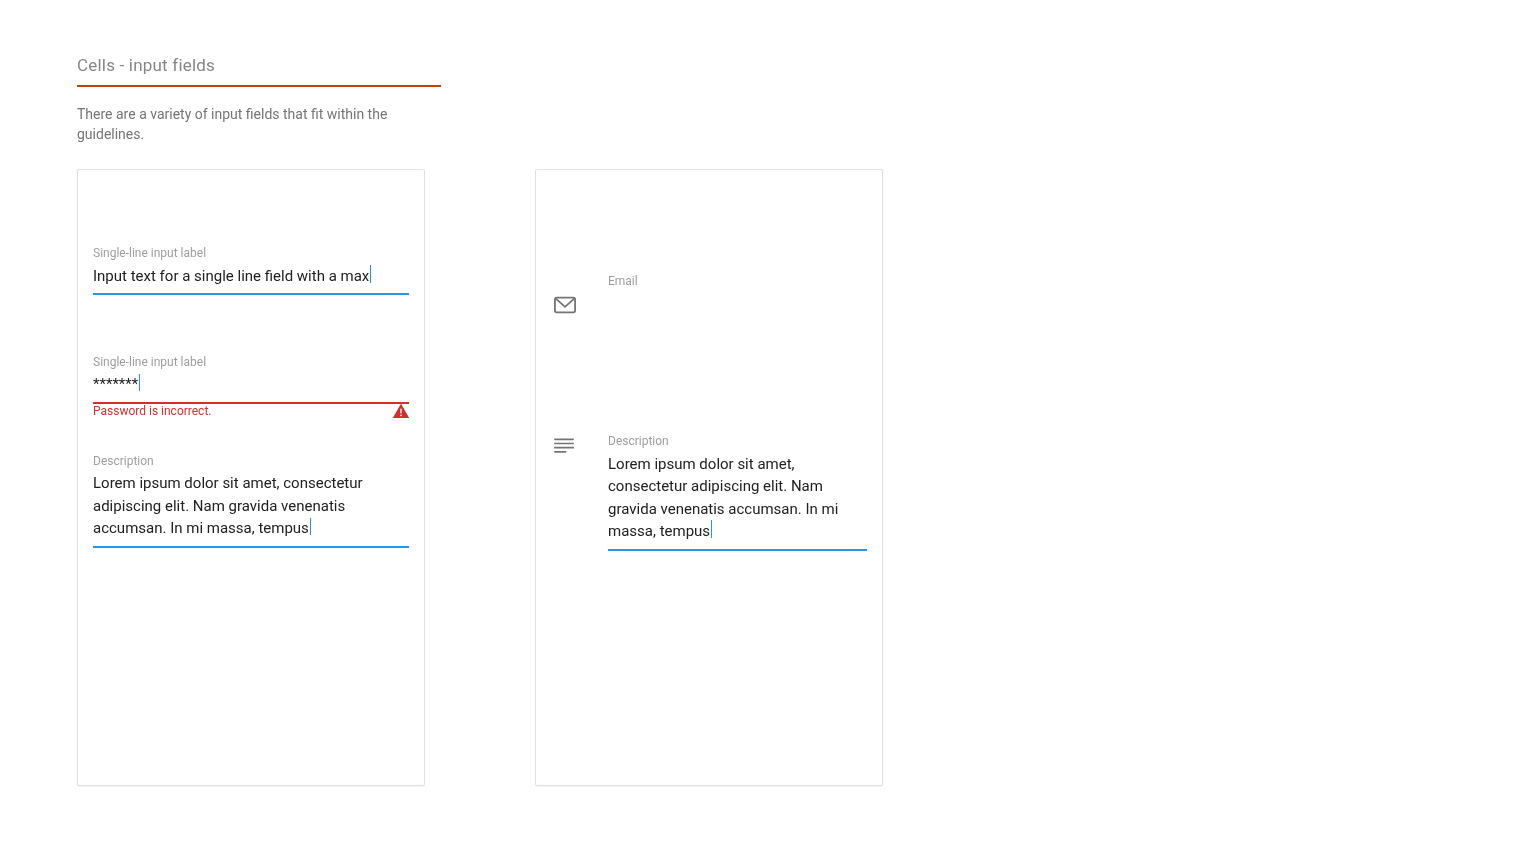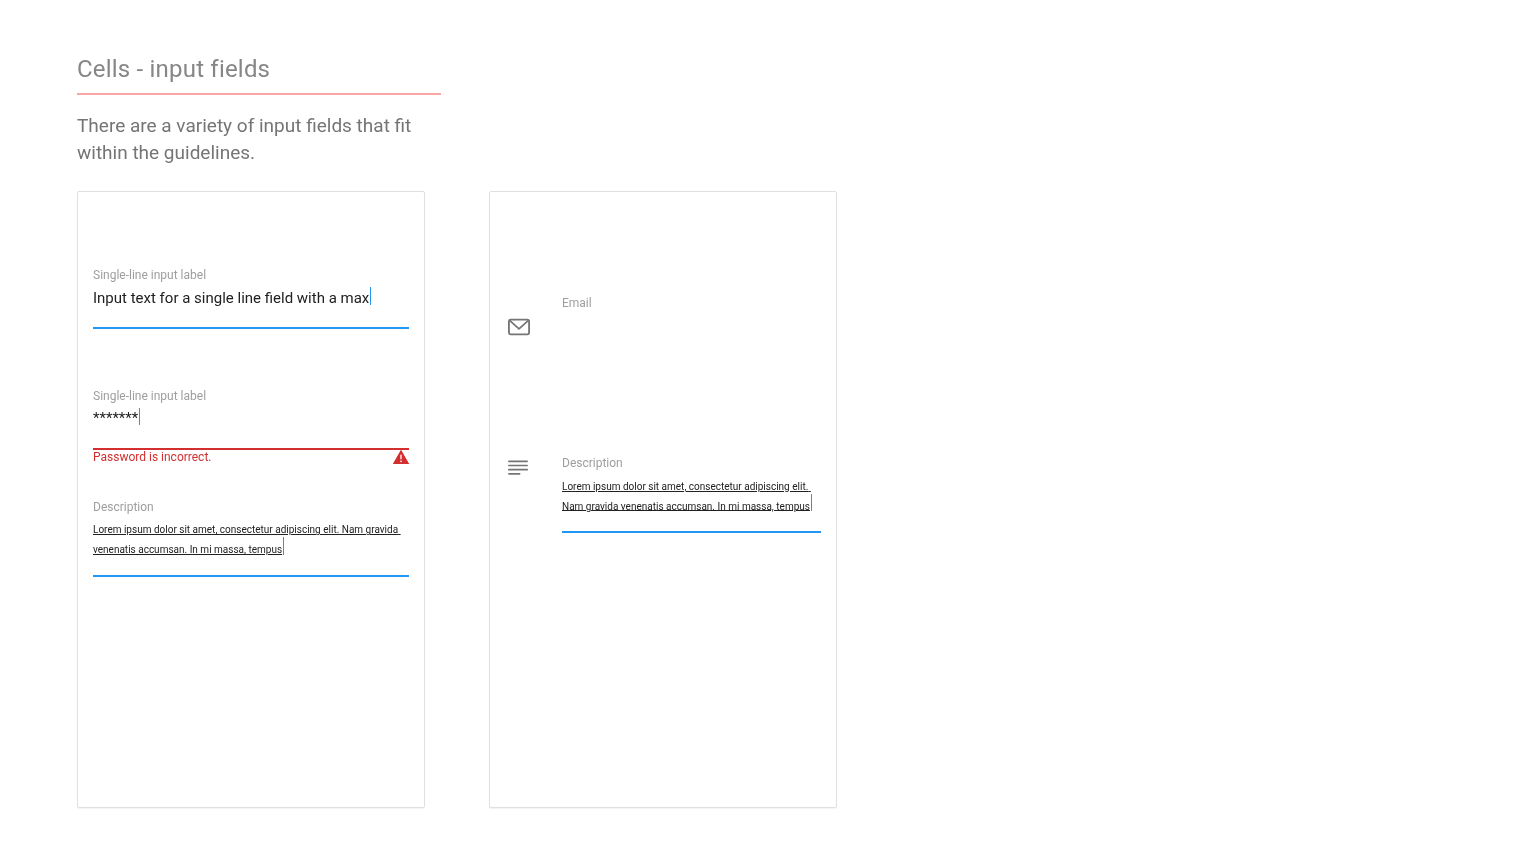--- a/index.html
+++ b/index.html
@@ -18,39 +18,39 @@
     background:#fff;
     font-family:"Roboto","Helvetica Neue",Arial,sans-serif;
     color:var(--text);
     width:1518px;
     height:863px;
   }
   .page{
     padding:55px 0 0 77px;
   }
   .page-heading{
-    font-size:24px;
+    font-size:17px;
     font-weight:400;
     color:var(--heading);
     letter-spacing:0.2px;
     display:inline-block;
     padding-bottom:10px;
-    border-bottom:2px solid #fca5a5;
+    border-bottom:2px solid #c2410c;
     width:364px;
   }
   .page-intro{
     margin-top:18px;
-    font-size:19px;
+    font-size:14px;
     color:var(--subtle);
     line-height:1.4;
     max-width:360px;
   }
   .layout{
     display:flex;
-    gap:64px;
+    gap:110px;
     margin-top:25px;
   }
   .card{
     width:348px;
     height:617px;
     border:1px solid var(--card-border);
     border-radius:2px;
     box-shadow:0 1px 1px rgba(0,0,0,0.05);
     padding:76px 15px 15px 15px;
     background:#fff;
@@ -81,34 +81,33 @@
   .label{
     font-size:12px;
     color:var(--label);
     line-height:1.2;
     display:block;
     margin-bottom:4px;
   }
   .value-wrap{
     position:relative;
     border-bottom:2px solid var(--primary);
-    padding-bottom:18px;
+    padding-bottom:6px;
   }
   .value-wrap.error{
     border-bottom-color:var(--error);
   }
   .value{
     font-size:15px;
     color:var(--text);
     line-height:1.5;
     white-space:pre-wrap;
   }
   .value.multi{
-    font-size:10px;
-    text-decoration:underline;
+    font-size:15px;
   }
   .caret{
     display:inline-block;
     width:1px;
     height:1.1em;
     background:var(--primary);
     vertical-align:-2px;
     margin-left:1px;
   }
   .caret.inline{

